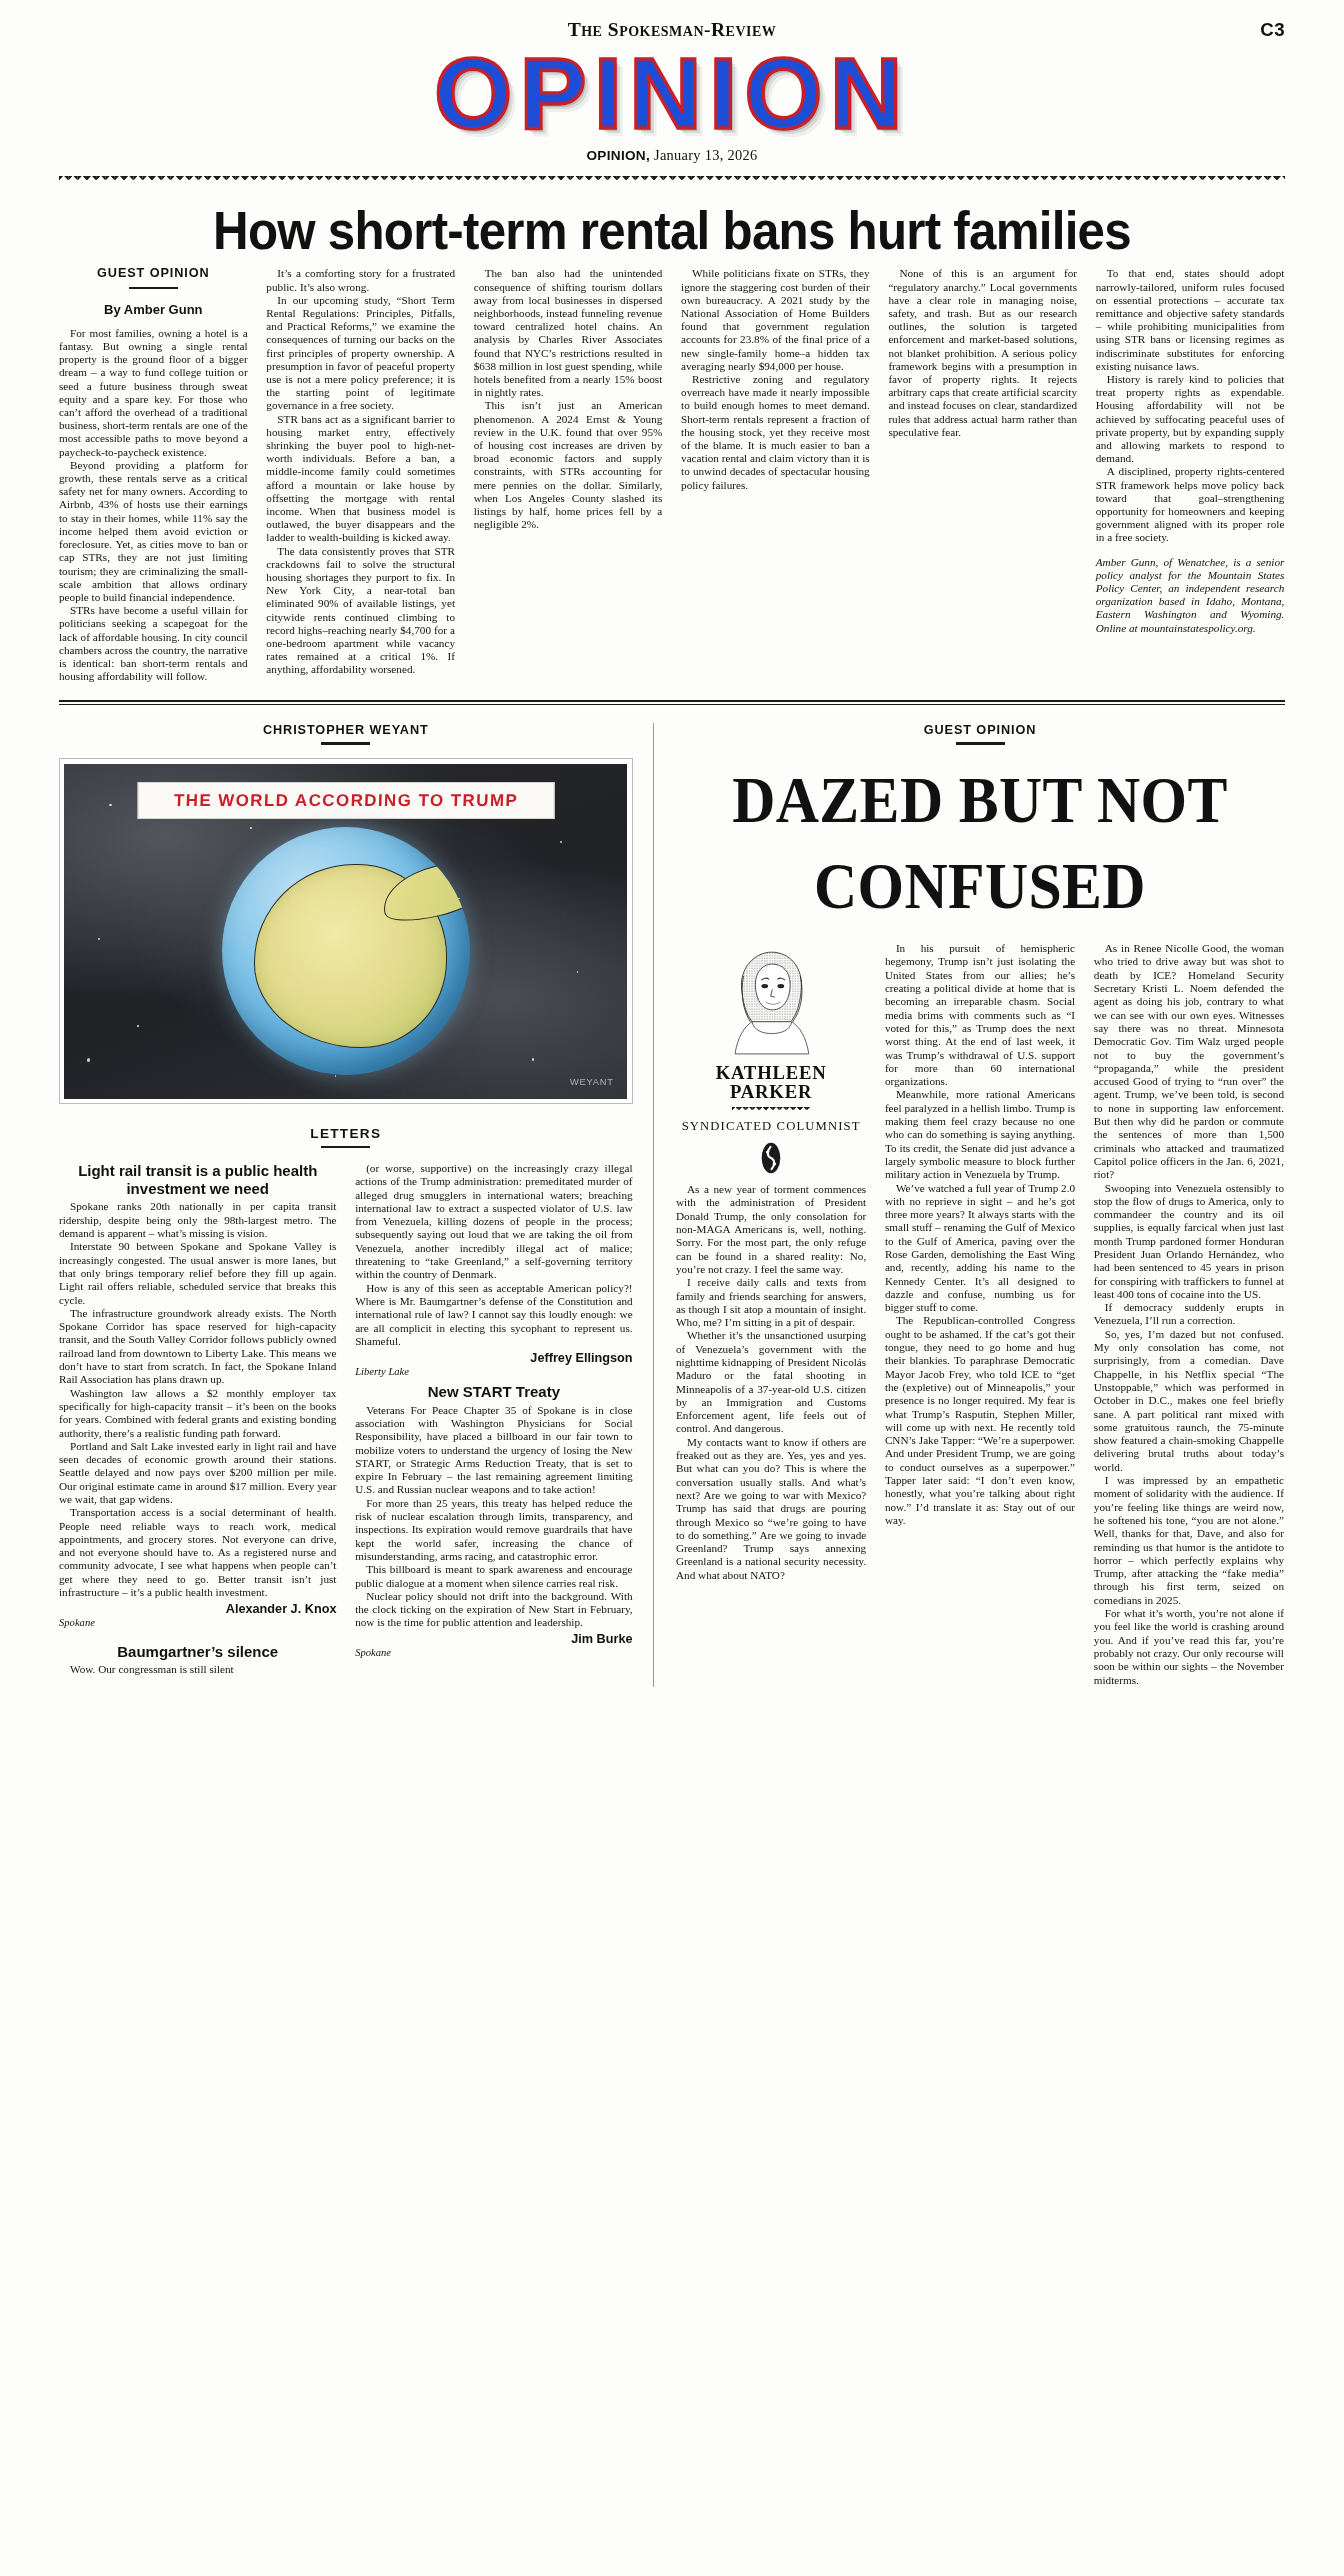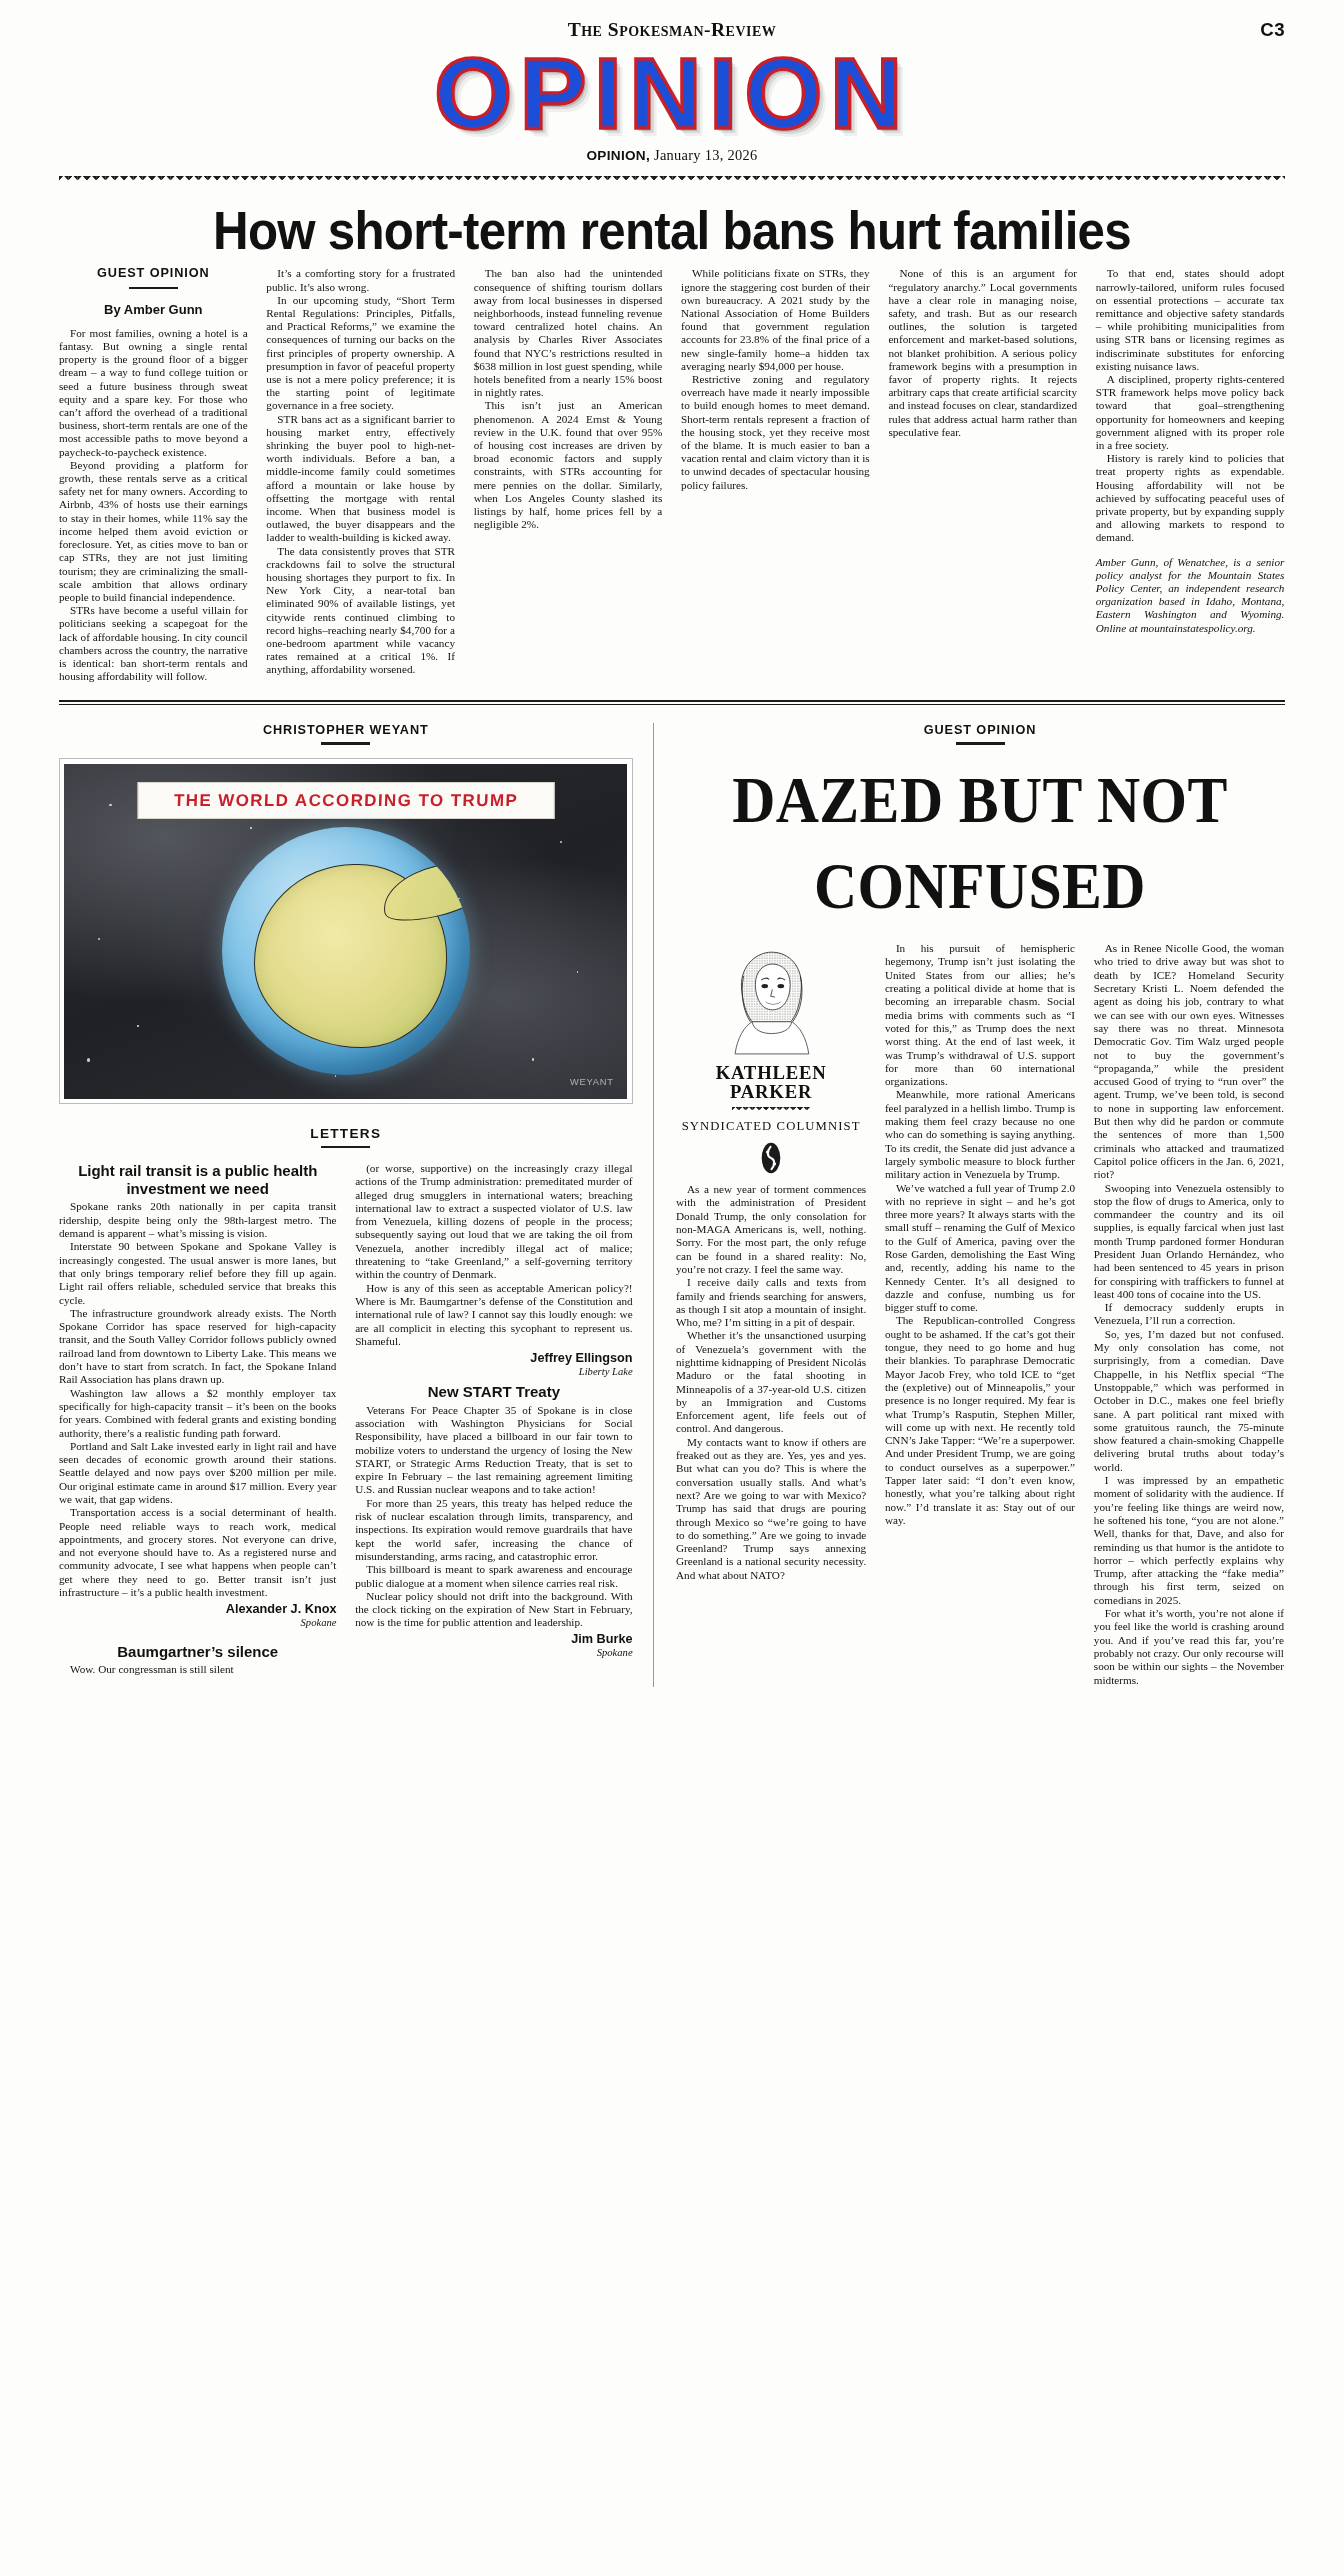--- a/index.html
+++ b/index.html
@@ -173,21 +173,21 @@
   .letter-title {
     font-family:"Liberation Sans", sans-serif;
     font-weight:bold; font-size:15px; line-height:18px;
     text-align:center; margin:0 0 2.5px 0;
   }
   .letter-title.spaced { margin-top:13.6px; }
   .sig-name {
     text-align:right; font-family:"Liberation Sans", sans-serif;
     font-weight:bold; font-size:12.7px; margin-top:3.4px;
   }
-  .sig-city { text-align:right; font-style:italic; font-size:10.6px; margin-bottom:5.1px; }
+  .sig-city { text-align:left; font-style:italic; font-size:10.6px; margin-bottom:5.1px; }
 
   
   .big-head {
     font-family:"Liberation Serif", serif;
     font-weight:bold;
     font-size:65px;
     line-height:0.93;
     letter-spacing:0.4px;
     text-align:center;
     transform:scaleX(0.92);
@@ -257,22 +257,22 @@
     </div>
     <div class="col">
       <p class="body">While politicians fixate on STRs, they ignore the staggering cost burden of their own bureaucracy. A 2021 study by the National Association of Home Builders found that government regulation accounts for 23.8% of the final price of a new single-family home–a hidden tax averaging nearly $94,000 per house.</p>
       <p class="body">Restrictive zoning and regulatory overreach have made it nearly impossible to build enough homes to meet demand. Short-term rentals represent a fraction of the housing stock, yet they receive most of the blame. It is much easier to ban a vacation rental and claim victory than it is to unwind decades of spectacular housing policy failures.</p>
     </div>
     <div class="col">
       <p class="body">None of this is an argument for “regulatory anarchy.” Local governments have a clear role in managing noise, safety, and trash. But as our research outlines, the solution is targeted enforcement and market-based solutions, not blanket prohibition. A serious policy framework begins with a presumption in favor of property rights. It rejects arbitrary caps that create artificial scarcity and instead focuses on clear, standardized rules that address actual harm rather than speculative fear.</p>
     </div>
     <div class="col">
       <p class="body">To that end, states should adopt narrowly-tailored, uniform rules focused on essential protections – accurate tax remittance and objective safety standards – while prohibiting municipalities from using STR bans or licensing regimes as indiscriminate substitutes for enforcing existing nuisance laws.</p>
+      <p class="body">History is rarely kind to policies that treat property rights as expendable. Housing affordability will not be achieved by suffocating peaceful uses of private property, but by expanding supply and allowing markets to respond to demand.</p>
       <p class="body">A disciplined, property rights-centered STR framework helps move policy back toward that goal–strengthening opportunity for homeowners and keeping government aligned with its proper role in a free society.</p>
-      <p class="body">History is rarely kind to policies that treat property rights as expendable. Housing affordability will not be achieved by suffocating peaceful uses of private property, but by expanding supply and allowing markets to respond to demand.</p>
       <p class="bio">Amber Gunn, of Wenatchee, is a senior policy analyst for the Mountain States Policy Center, an independent research organization based in Idaho, Montana, Eastern Washington and Wyoming. Online at mountainstatespolicy.org.</p>
     </div>
   </div>
 
   <div class="double-rule"></div>
 
   <div class="lower">
 
     <div class="lower-left">
       <div class="credit">CHRISTOPHER WEYANT</div>

